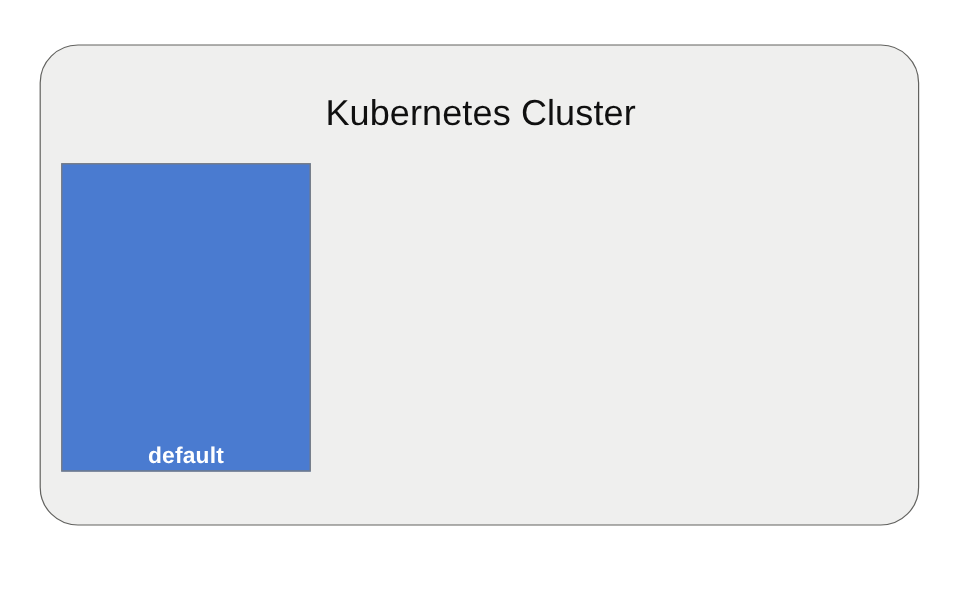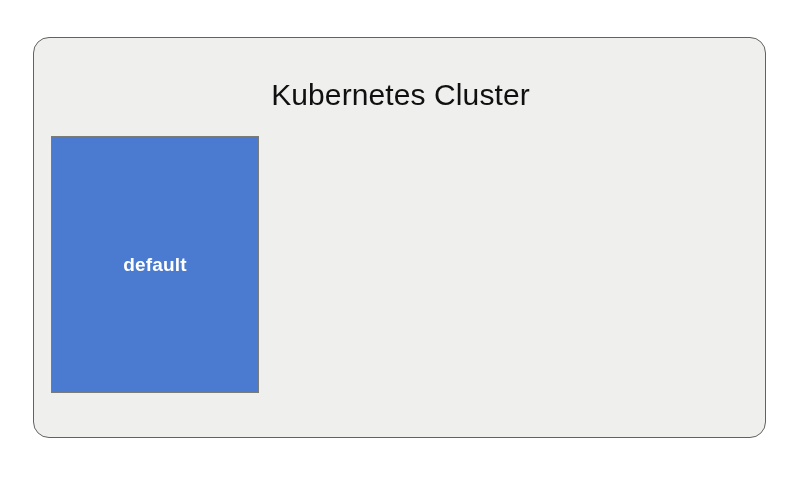--- a/index.html
+++ b/index.html
@@ -26,21 +26,21 @@
   
   #cluster-container {
     position: absolute;
     left: 33px;
     top: 37px;
     width: 733px;
     height: 401px;
     box-sizing: border-box;
     background: #efefee;
     border: 1.6px solid #62625f;
-    border-radius: 16px;
+    border-radius: 32px;
   }
 
   #cluster-title {
     position: absolute;
     left: 0;
     top: 40px;
     width: 733px;
     text-align: center;
     font-size: 30px;
     font-weight: 400;
@@ -64,21 +64,21 @@
     top: 0;
     width: 208px;
     height: 257px;
     box-sizing: border-box;
     border: 1.4px solid #7b7b78;
     display: flex;
     align-items: center;
     justify-content: center;
   }
 
-  #namespace-box-default   { left: 0px;   background: #4a7bd0; }
+  #namespace-box-default   { left: 0px;   background: #4a7bd0; align-items: flex-end; }
   #namespace-box-kube-system { left: 243px; background: #9ec3e6; }
   #namespace-box-kube-public { left: 486px; background: #edc34d; }
 
   .namespace-label {
     font-size: 19px;
     font-weight: 700;
     color: #ffffff;
     letter-spacing: 0.15px;
     white-space: nowrap;
     text-align: center;

